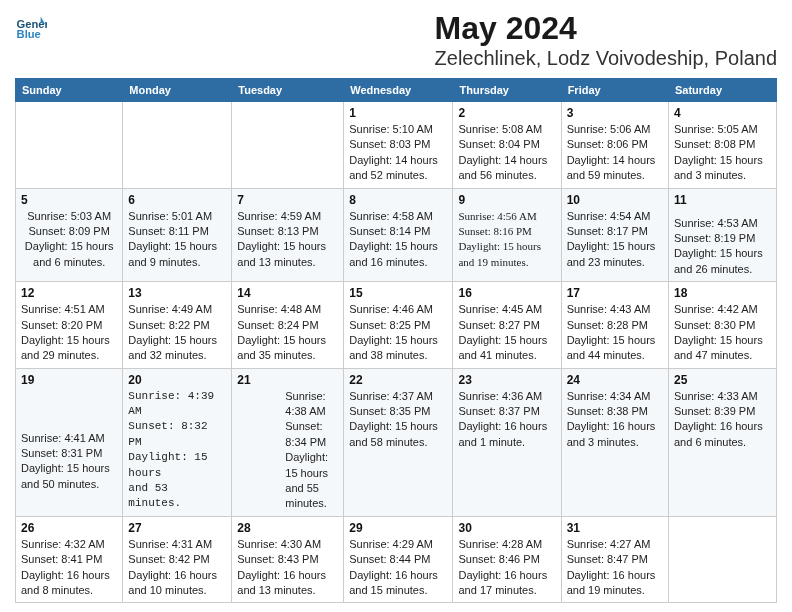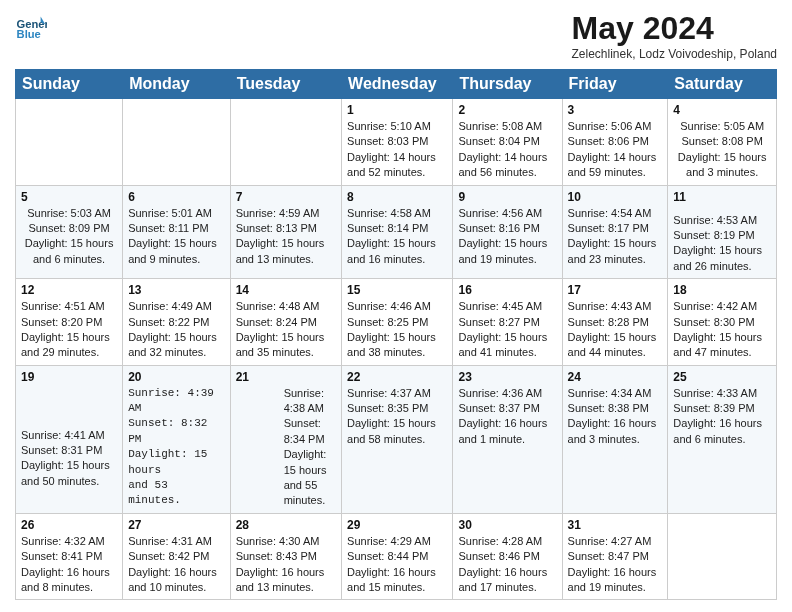--- a/index.html
+++ b/index.html
@@ -27,34 +27,34 @@
     }
     .title-block {
       text-align: left;
     }
     .main-title {
       font-size: 32px;
       font-weight: bold;
       color: #1a1a1a;
     }
     .subtitle {
-      font-size: 12px;
+      font-size: 20px;
       color: #333;
     }
     table {
       width: 100%;
       border-collapse: collapse;
       font-size: 10.5px;
     }
     thead th {
       background-color: #2e6da4;
       color: #fff;
       text-align: left;
       padding: 5px 6px;
-      font-size: 16px;
+      font-size: 11px;
       font-weight: bold;
       border: 1px solid #2e6da4;
     }
     tbody td {
       border: 1px solid #ccc;
       vertical-align: top;
       padding: 4px 5px;
       width: 113px;
       min-height: 70px;
     }
@@ -129,21 +129,21 @@
         </td>
         <td>
           <div class="day-num">3</div>
           <div class="day-info" style="white-space: pre-line;">Sunrise: 5:06 AM
 Sunset: 8:06 PM
 Daylight: 14 hours
 and 59 minutes.</div>
         </td>
         <td>
           <div class="day-num">4</div>
-          <div class="day-info" style="white-space: pre-line; text-align: center;">Sunrise: 5:05 AM
+          <div class="day-info" style="white-space: pre-line;">Sunrise: 5:05 AM
 Sunset: 8:08 PM
 Daylight: 15 hours
 and 3 minutes.</div>
         </td>
       </tr>
       <tr>
         <td>
           <div class="day-num">5</div>
           <div class="day-info" style="white-space: pre-line; text-align: center;">Sunrise: 5:03 AM
 Sunset: 8:09 PM
@@ -166,21 +166,21 @@
         </td>
         <td>
           <div class="day-num">8</div>
           <div class="day-info" style="white-space: pre-line;">Sunrise: 4:58 AM
 Sunset: 8:14 PM
 Daylight: 15 hours
 and 16 minutes.</div>
         </td>
         <td>
           <div class="day-num">9</div>
-          <div class="day-info" style="white-space: pre-line;">Sunrise: 4:56 AM
+          <div class="day-info" style="white-space: pre-line; font-family: Liberation Serif, serif;">Sunrise: 4:56 AM
 Sunset: 8:16 PM
 Daylight: 15 hours
 and 19 minutes.</div>
         </td>
         <td>
           <div class="day-num">10</div>
           <div class="day-info" style="white-space: pre-line;">Sunrise: 4:54 AM
 Sunset: 8:17 PM
 Daylight: 15 hours
 and 23 minutes.</div>

